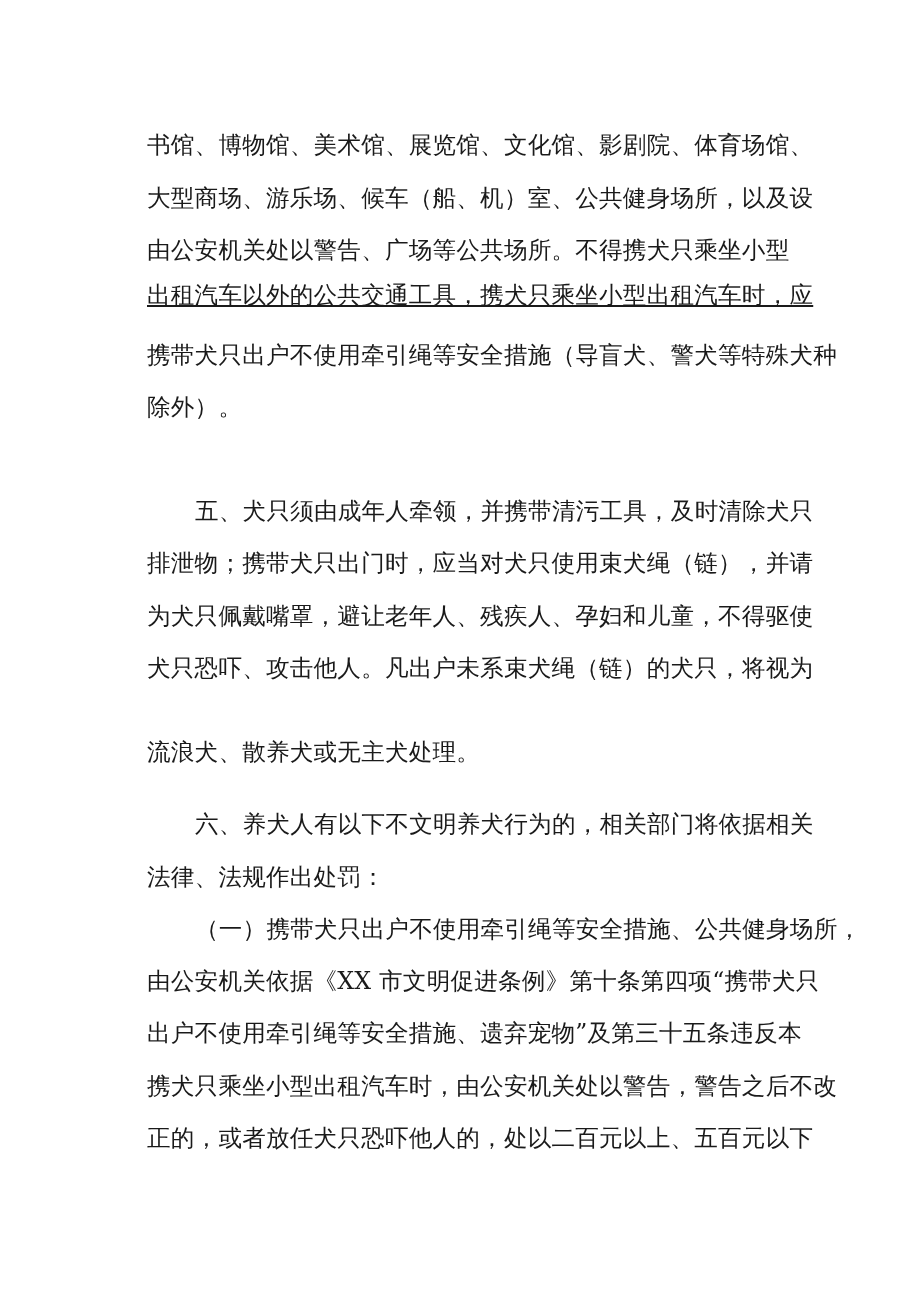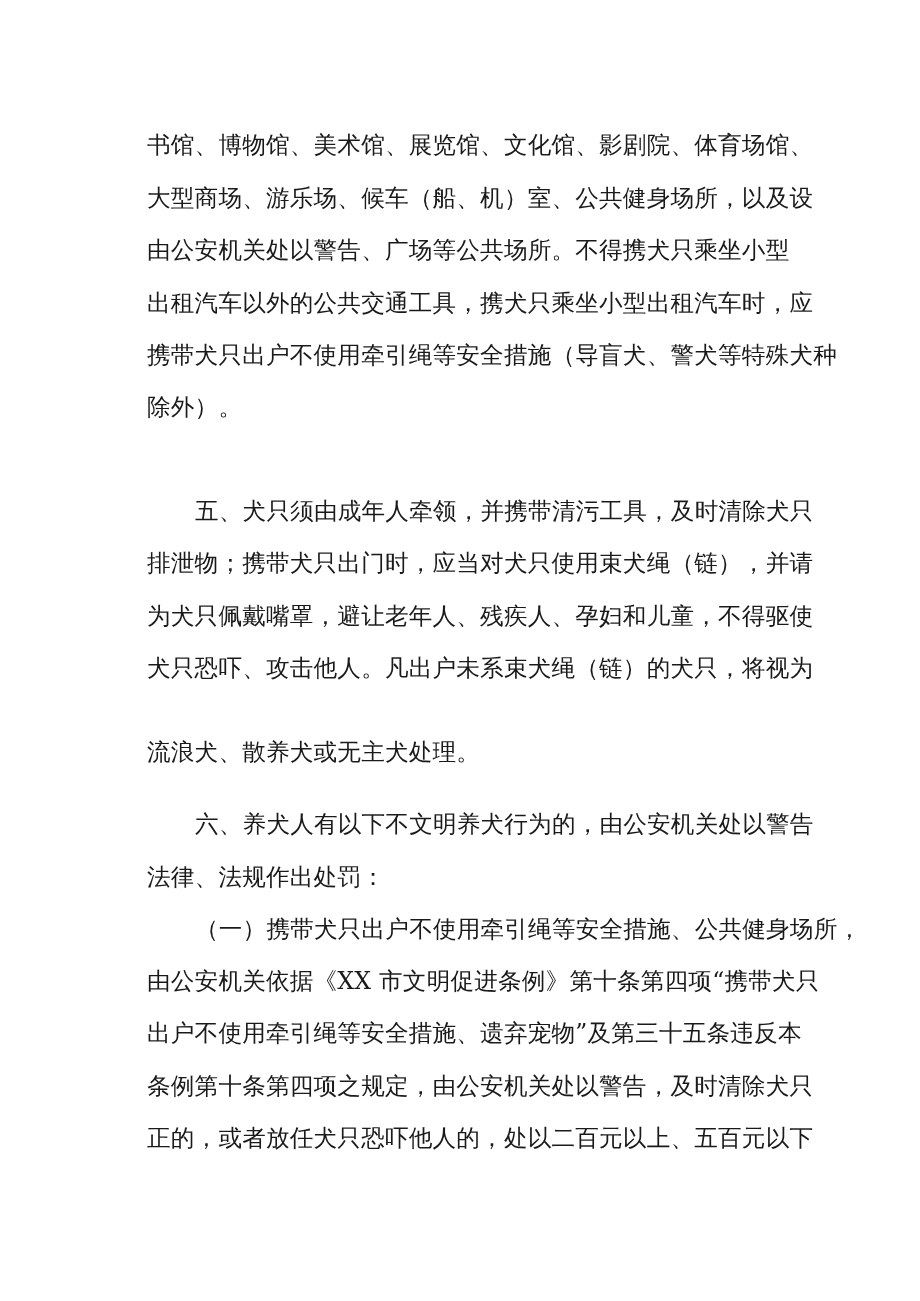--- a/index.html
+++ b/index.html
@@ -8,28 +8,28 @@
   .line { position:absolute; left:135px; width:660px; font-size:23.6px; line-height:30px;
           white-space:nowrap; letter-spacing:0.2px;margin-left:12px; }
 </style>
 </head>
 <body>
 
 <div id="doc">
     <div class="line" style="top: 130px;">书馆、博物馆、美术馆、展览馆、文化馆、影剧院、体育场馆、</div>
     <div class="line" style="top: 183px;">大型商场、游乐场、候车（船、机）室、公共健身场所，以及设</div>
     <div class="line" style="top: 235px;">由公安机关处以警告、广场等公共场所。不得携犬只乘坐小型</div>
-    <div class="line" style="top: 288px;">出租汽车以外的公共交通工具，携犬只乘坐小型出租汽车时，应</div>
+    <div class="line" style="top: 280px; text-decoration: underline;">出租汽车以外的公共交通工具，携犬只乘坐小型出租汽车时，应</div>
     <div class="line" style="top: 340px;">携带犬只出户不使用牵引绳等安全措施（导盲犬、警犬等特殊犬种</div>
     <div class="line" style="top: 392px;">除外）。</div>
     <div class="line" style="top: 496px; left: 183px;">五、犬只须由成年人牵领，并携带清污工具，及时清除犬只</div>
     <div class="line" style="top: 548px;">排泄物；携带犬只出门时，应当对犬只使用束犬绳（链），并请</div>
     <div class="line" style="top: 601px;">为犬只佩戴嘴罩，避让老年人、残疾人、孕妇和儿童，不得驱使</div>
     <div class="line" style="top: 653px;">犬只恐吓、攻击他人。凡出户未系束犬绳（链）的犬只，将视为</div>
     <div class="line" style="top: 737px;">流浪犬、散养犬或无主犬处理。</div>
-    <div class="line" style="top: 809px; left: 183px;">六、养犬人有以下不文明养犬行为的，由公安机关处以警告</div>
+    <div class="line" style="top: 809px; left: 183px;">六、养犬人有以下不文明养犬行为的，相关部门将依据相关</div>
     <div class="line" style="top: 862px;">法律、法规作出处罚：</div>
     <div class="line" style="top: 914px; left: 183px;">（一）携带犬只出户不使用牵引绳等安全措施、公共健身场所，</div>
     <div class="line" style="top: 966px;">由公安机关依据《XX 市文明促进条例》第十条第四项“携带犬只</div>
     <div class="line" style="top: 1018px;">出户不使用牵引绳等安全措施、遗弃宠物”及第三十五条违反本</div>
-    <div class="line" style="top: 1071px;">条例第十条第四项之规定，由公安机关处以警告，及时清除犬只</div>
+    <div class="line" style="top: 1071px;">携犬只乘坐小型出租汽车时，由公安机关处以警告，警告之后不改</div>
     <div class="line" style="top: 1123px;">正的，或者放任犬只恐吓他人的，处以二百元以上、五百元以下</div>
   </div>
 
 </body></html>

